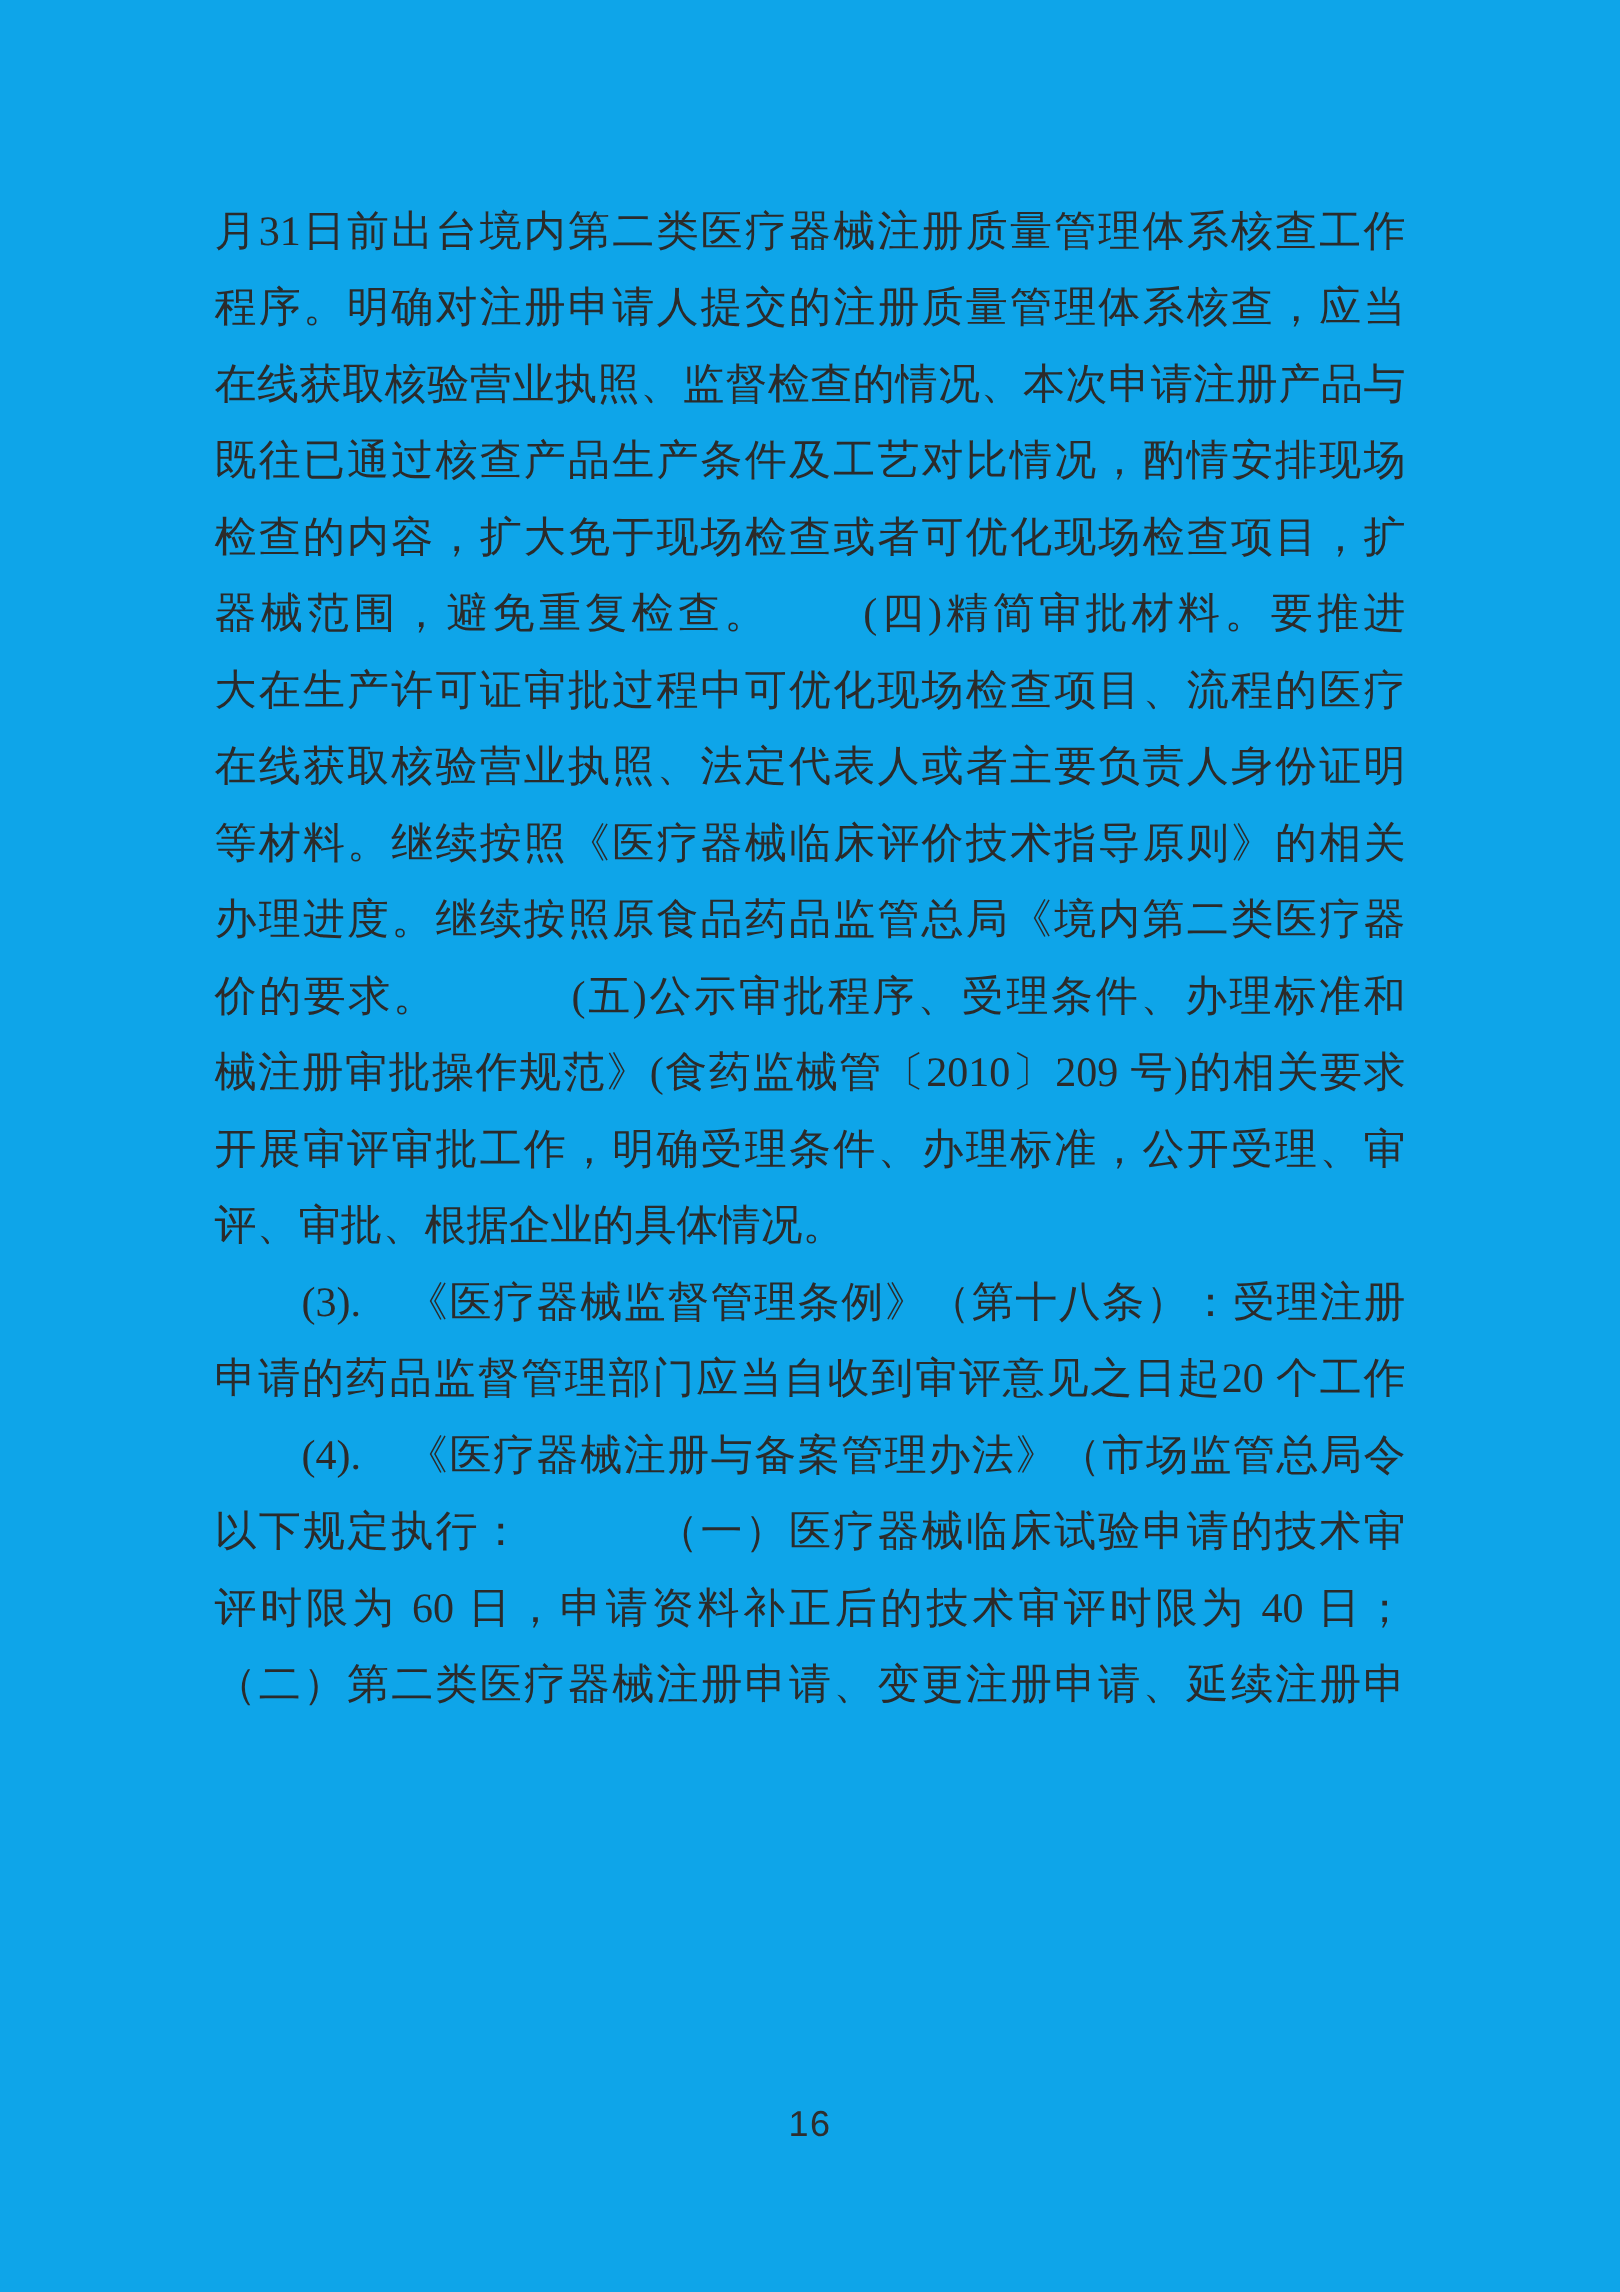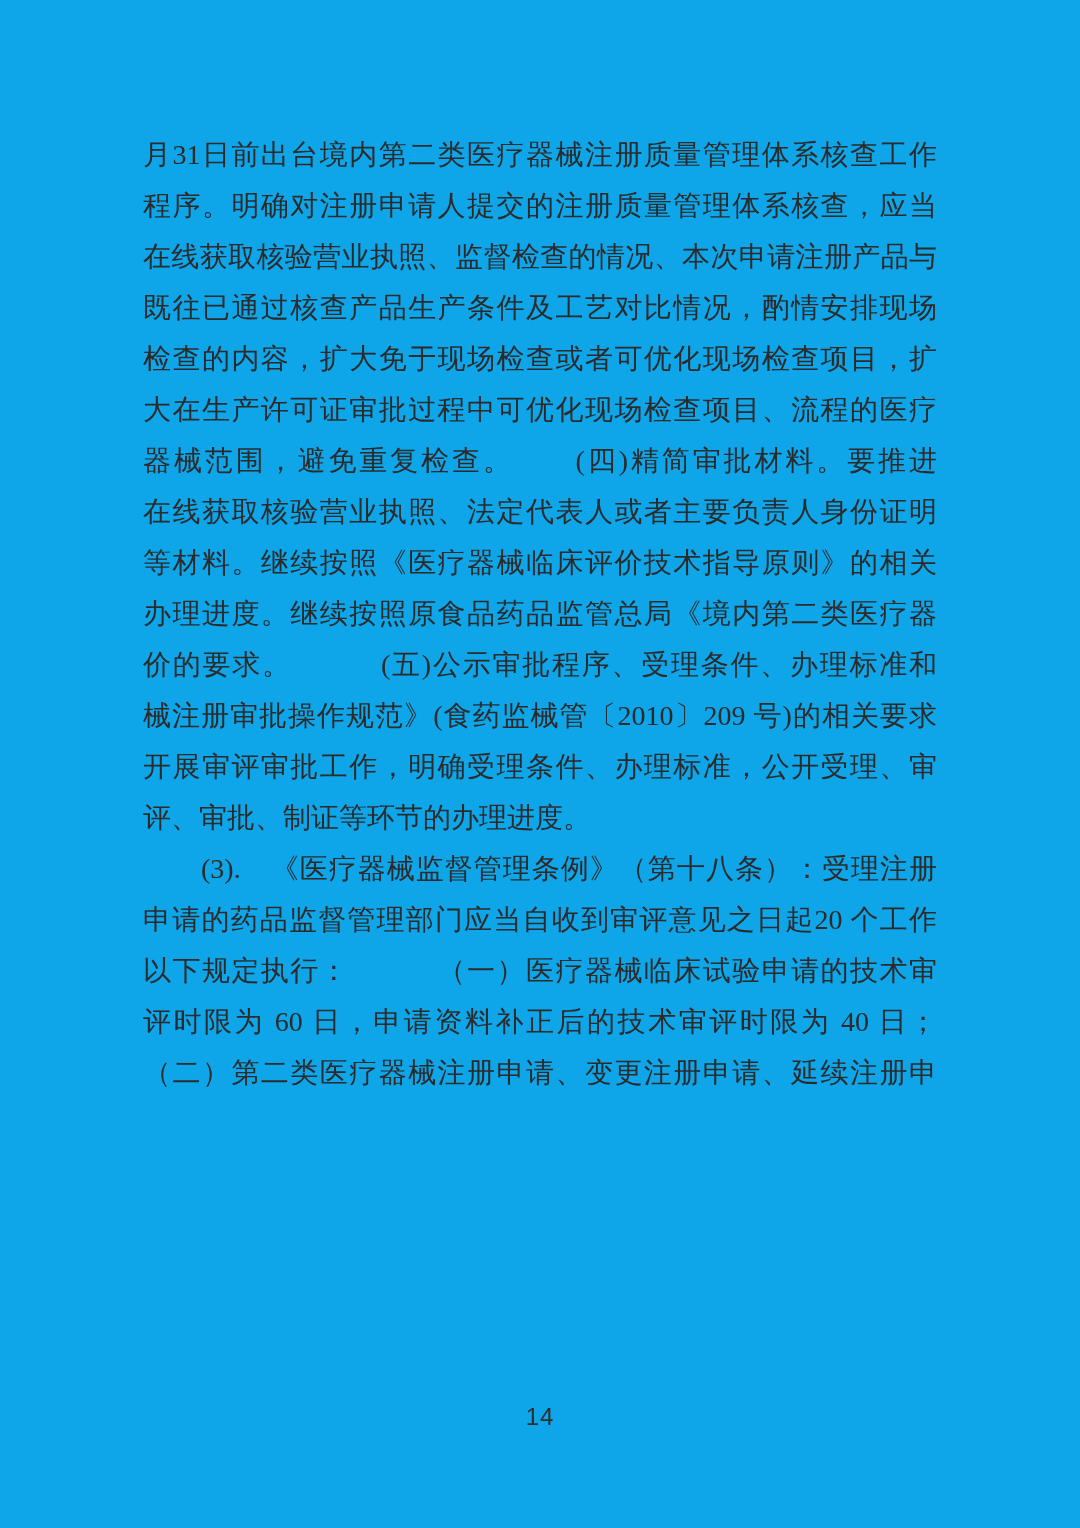--- a/index.html
+++ b/index.html
@@ -55,29 +55,30 @@
 </head>
 <body>
 
 <div class="page">
   <div class="text-block" id="text-block">
       <div class="line just">月31日前出台境内第二类医疗器械注册质量管理体系核查工作</div>
       <div class="line just">程序。明确对注册申请人提交的注册质量管理体系核查，应当</div>
       <div class="line just">在线获取核验营业执照、监督检查的情况、本次申请注册产品与</div>
       <div class="line just">既往已通过核查产品生产条件及工艺对比情况，酌情安排现场</div>
       <div class="line just">检查的内容，扩大免于现场检查或者可优化现场检查项目，扩</div>
+      <div class="line just">器械范围，避免重复检查。　　(四)精简审批材料。要推进</div>
       <div class="line just">大在生产许可证审批过程中可优化现场检查项目、流程的医疗</div>
-      <div class="line just">器械范围，避免重复检查。　　(四)精简审批材料。要推进</div>
       <div class="line just">在线获取核验营业执照、法定代表人或者主要负责人身份证明</div>
       <div class="line just">等材料。继续按照《医疗器械临床评价技术指导原则》的相关</div>
       <div class="line just">办理进度。继续按照原食品药品监管总局《境内第二类医疗器</div>
       <div class="line just">价的要求。　　　(五)公示审批程序、受理条件、办理标准和</div>
       <div class="line just">械注册审批操作规范》(食药监械管〔2010〕209 号)的相关要求</div>
       <div class="line just">开展审评审批工作，明确受理条件、办理标准，公开受理、审</div>
-      <div class="line">评、审批、制证等环节的办理进度。</div>
+      <div class="line">评、审批、根据企业的具体情况。</div>
       <div class="line just">　　(3).　《医疗器械监督管理条例》（第十八条）：受理注册</div>
       <div class="line just">申请的药品监督管理部门应当自收到审评意见之日起20 个工作</div>
+      <div class="line just">　　(4).　《医疗器械注册与备案管理办法》（市场监管总局令</div>
       <div class="line just">以下规定执行：　　　（一）医疗器械临床试验申请的技术审</div>
       <div class="line just">评时限为 60 日，申请资料补正后的技术审评时限为 40 日；</div>
       <div class="line just">（二）第二类医疗器械注册申请、变更注册申请、延续注册申</div>
     </div>
-  <div class="page-number">14</div>
+  <div class="page-number">16</div>
 </div>
 
 </body></html>

